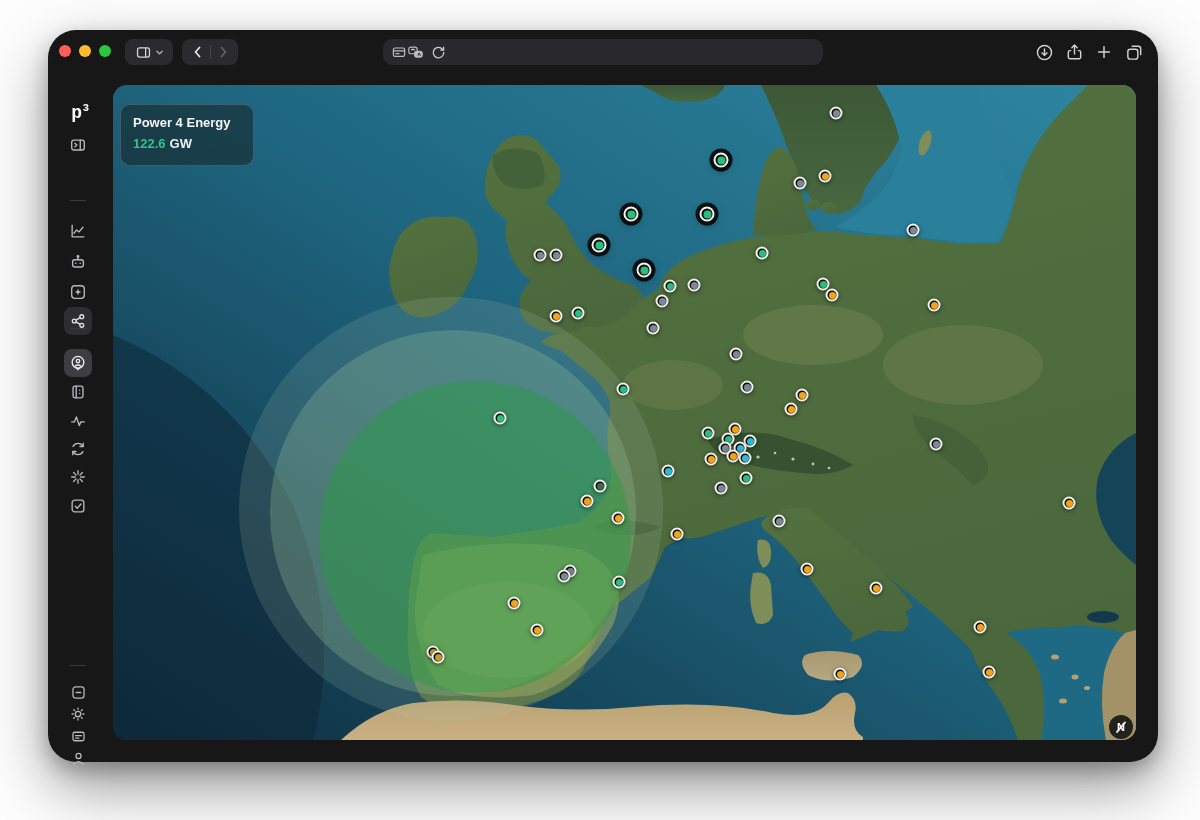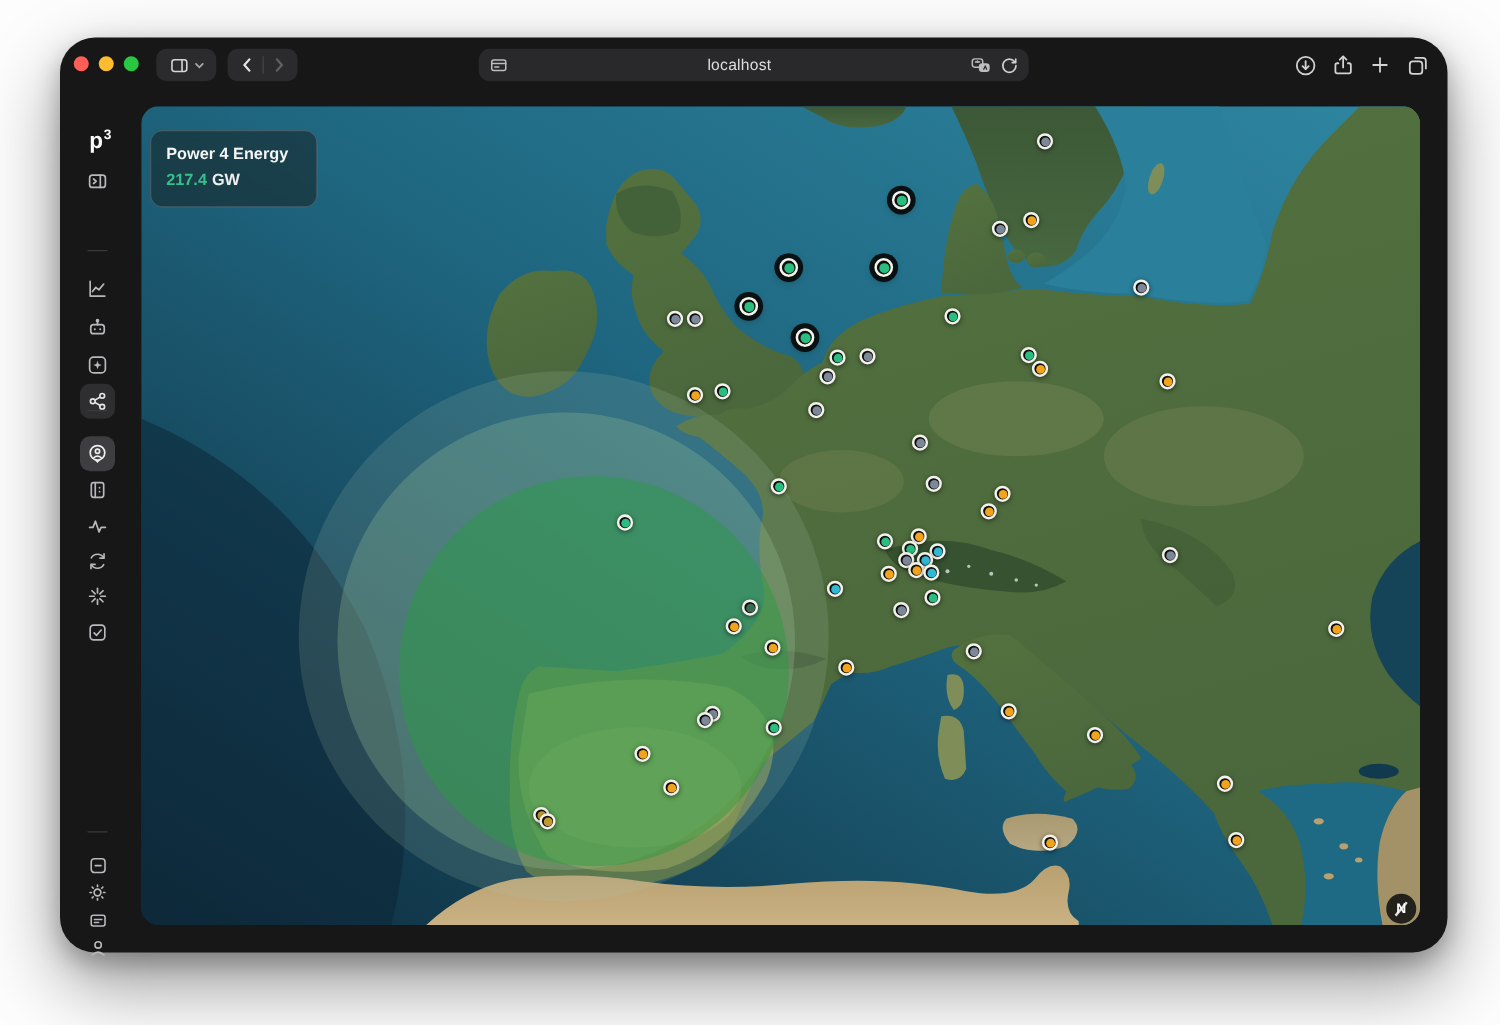--- a/index.html
+++ b/index.html
@@ -104,21 +104,20 @@
     </div>
 
     <div class="urlbar">
       <span class="icon">
         <svg width="16" height="16" viewBox="0 0 20 20" fill="none" stroke="#bdbdbf" stroke-width="1.5" stroke-linecap="round">
           <rect x="3" y="5" width="14" height="10.5" rx="2"></rect>
             <line x1="3" y1="8.5" x2="17" y2="8.5"></line>
             <line x1="6" y1="12" x2="10" y2="12"></line>
         </svg>
       </span>
-      <span class="url-text">localhost</span>
       <span class="icon" style="margin-right:7px">
         <svg width="17" height="15" viewBox="0 0 20 18" fill="none" stroke="#bdbdbf" stroke-width="1.4" stroke-linecap="round">
           <rect x="2" y="2.5" width="10" height="8" rx="2.5"></rect>
           <rect x="9" y="7.5" width="9" height="7" rx="2.5" fill="#bdbdbf"></rect>
           <line x1="5" y1="5.5" x2="9" y2="5.5"></line>
             <line x1="7" y1="4.5" x2="7" y2="5.5"></line>
           <path d="M13 12.5 l1.4-3 1.4 3" stroke="#29292b" stroke-width="1.2"></path>
         </svg>
       </span>
       <span class="icon">
@@ -153,21 +152,21 @@
       <span class="tb-btn">
         <svg width="19" height="19" viewBox="0 0 20 20" fill="none" stroke="#d2d2d4" stroke-width="1.5">
           <rect x="3" y="6.5" width="10.5" height="10.5" rx="2.5"></rect>
             <path d="M7 3.5 h7 a2.5 2.5 0 0 1 2.5 2.5 v7"></path>
         </svg>
       </span>
     </div>
   </div>
 
   <div class="sidebar">
-    <div class="logo" style="top:28px;"><span>p</span><sup>3</sup></div>
+    <div class="logo" style="top:28px;font-family:Liberation Mono, monospace;"><span>p</span><sup>3</sup></div>
 
     <div class="side-item" style="top:57px;">
       <svg width="18" height="18" viewBox="0 0 20 20" fill="none" stroke="#b9b9bd" stroke-width="1.5" stroke-linecap="round" stroke-linejoin="round">
         <rect x="3" y="4.5" width="14" height="11" rx="2.5"></rect>
           <line x1="12.5" y1="4.5" x2="12.5" y2="15.5"></line>
           <polyline points="6.5,8 8.8,10 6.5,12"></polyline>
       </svg>
     </div>
     <div class="side-div" style="top:126px;"></div>
 
@@ -555,21 +554,21 @@
           <div class="dot" style="background: rgb(193, 154, 46);"></div>
         </div>
         <div class="marker" style="left: 325px; top: 572px;">
           <div class="dot" style="background: rgb(193, 154, 46);"></div>
         </div>
       </div>
 
     <div class="info-card">
       <div class="title">Power 4 Energy</div>
       <div class="value-row">
-        <span class="value" style="color: rgb(53, 192, 138);">217.4</span><span class="unit">GW</span>
+        <span class="value" style="color: rgb(53, 192, 138);">122.6</span><span class="unit">GW</span>
       </div>
     </div>
 
     <div class="compass">
       <span class="needle"></span>
       <span>N</span>
     </div>
   </div>
 </div>
 

